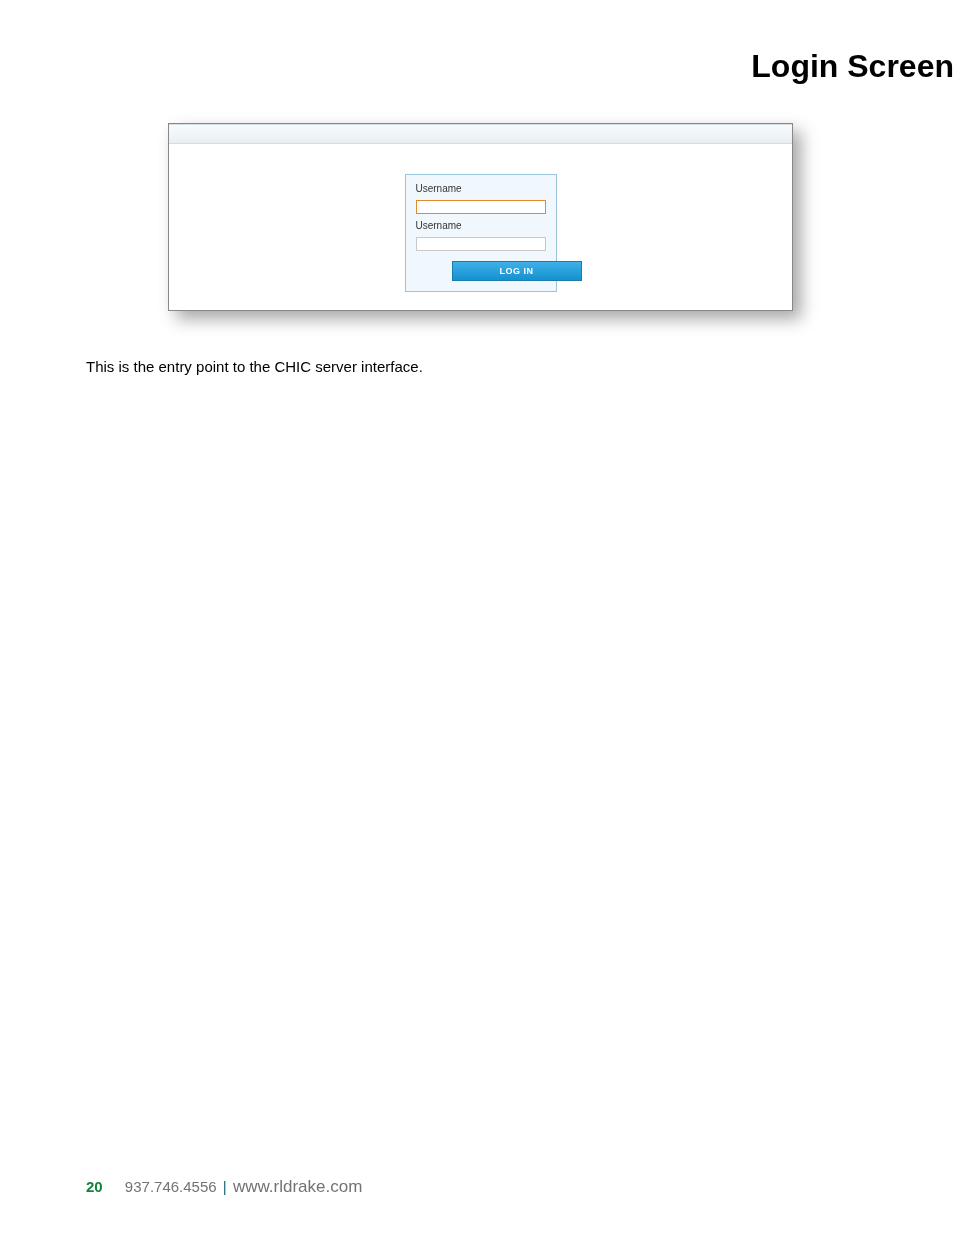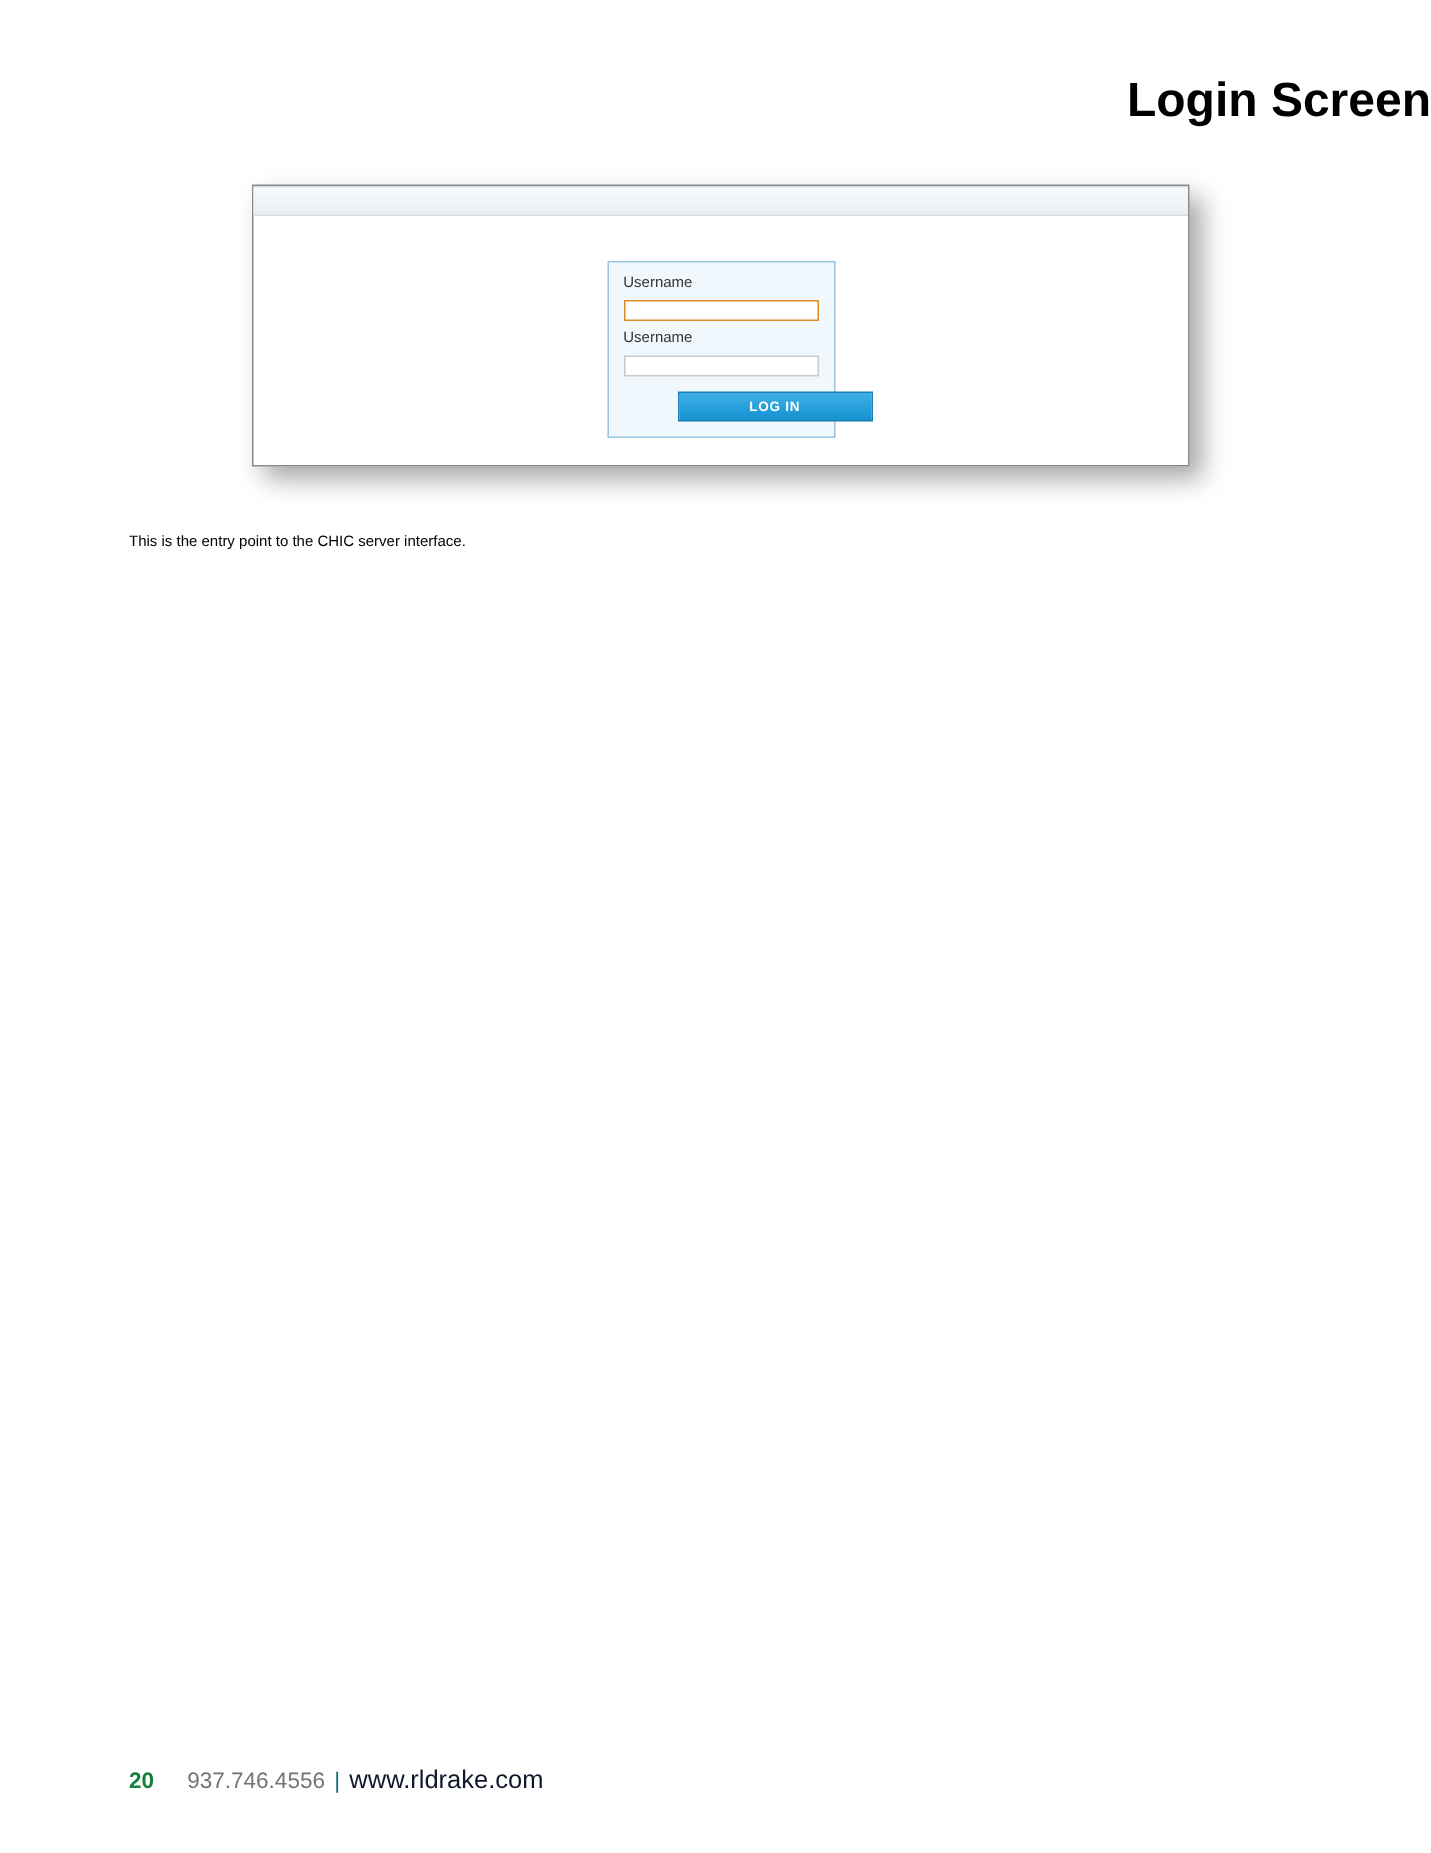--- a/index.html
+++ b/index.html
@@ -85,21 +85,21 @@
       font-size: 9px;
       font-weight: bold;
       letter-spacing: 0.5px;
       cursor: pointer;
       margin-top: 4px;
       margin-left: 36px;
     }
     .body-text {
       margin-left: 86px;
       margin-top: 42px;
-      font-size: 10px;
+      font-size: 15px;
       color: #000;
       line-height: 1.8;
     }
     .body-text p {
       margin-bottom: 4px;
     }
     .footer {
       position: absolute;
       bottom: 38px;
       left: 86px;
@@ -112,21 +112,21 @@
       margin-right: 18px;
     }
     .footer-phone {
       color: #737373;
     }
     .footer-sep {
       color: #1a6b7a;
       margin: 0 2px;
     }
     .footer-url {
-      color: #0f172a;
+      color: #737373;
       font-size: 17px;
     }
   </style>
 </head>
 <body>
 
 <h1 class="page-title">Login Screen</h1>
 
 <div class="screenshot-container">
   <div class="panel-bar"></div>

